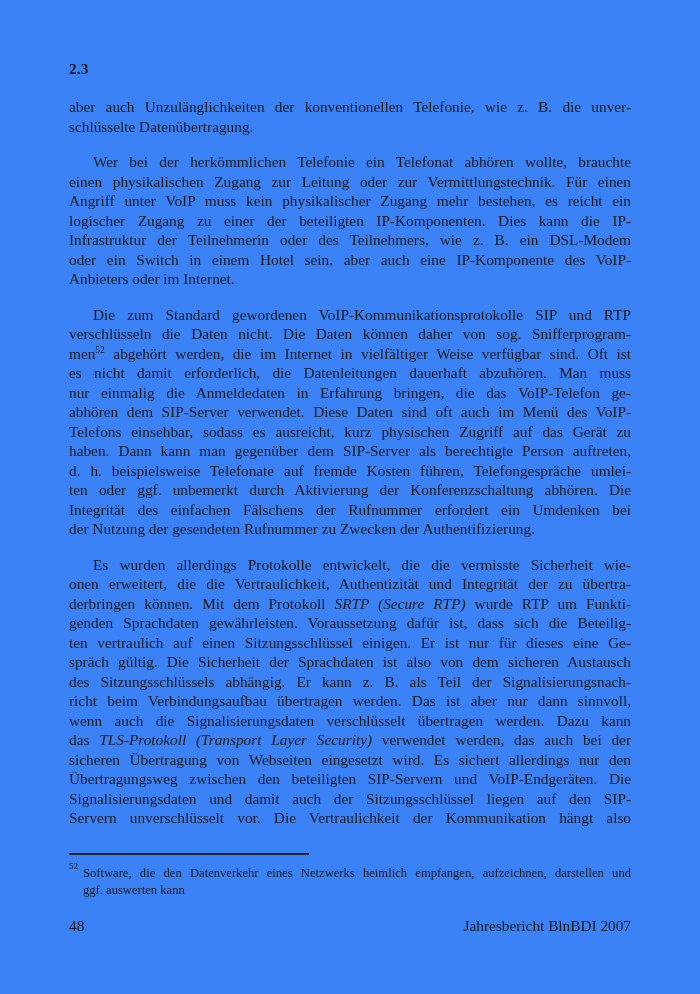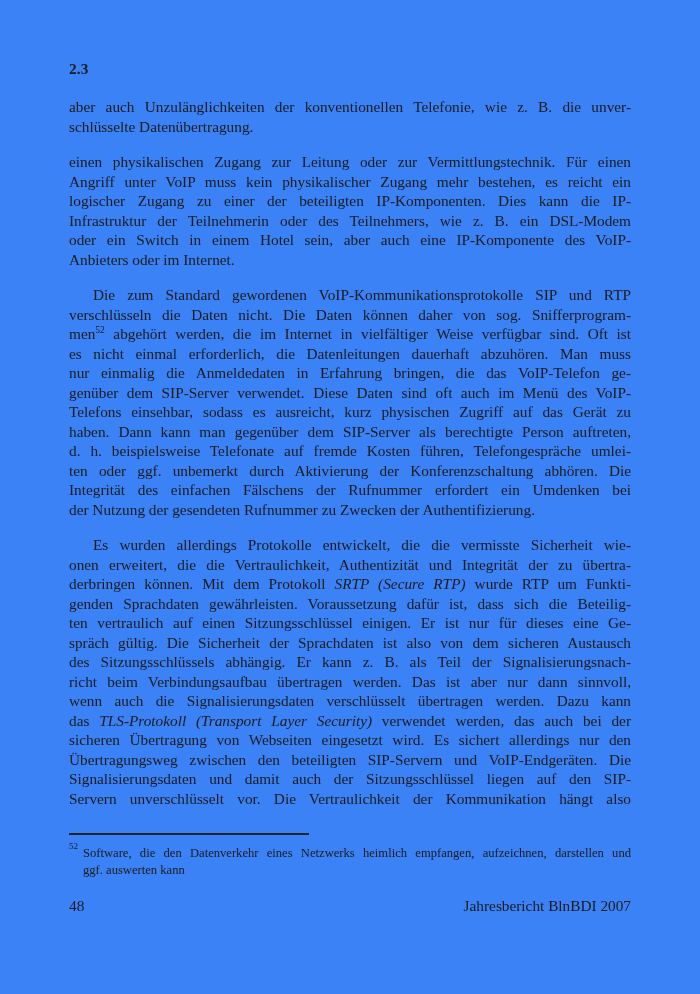--- a/index.html
+++ b/index.html
@@ -98,34 +98,35 @@
 <div class="page">
 
   <div class="section-heading">2.3</div>
 
   <div class="body-text" id="body-text">
       <div class="paragraph">
         <div class="line">aber auch Unzulänglichkeiten der konventionellen Telefonie, wie z. B. die unver-</div>
         <div class="line natural">schlüsselte Datenübertragung.</div>
       </div>
       <div class="paragraph">
+        <div class="line indent">Wer bei der herkömmlichen Telefonie ein Telefonat abhören wollte, brauchte</div>
         <div class="line">einen physikalischen Zugang zur Leitung oder zur Vermittlungstechnik. Für einen</div>
         <div class="line">Angriff unter VoIP muss kein physikalischer Zugang mehr bestehen, es reicht ein</div>
         <div class="line">logischer Zugang zu einer der beteiligten IP-Komponenten. Dies kann die IP-</div>
         <div class="line">Infrastruktur der Teilnehmerin oder des Teilnehmers, wie z. B. ein DSL-Modem</div>
         <div class="line">oder ein Switch in einem Hotel sein, aber auch eine IP-Komponente des VoIP-</div>
         <div class="line natural">Anbieters oder im Internet.</div>
       </div>
       <div class="paragraph">
         <div class="line indent">Die zum Standard gewordenen VoIP-Kommunikationsprotokolle SIP und RTP</div>
         <div class="line">verschlüsseln die Daten nicht. Die Daten können daher von sog. Snifferprogram-</div>
         <div class="line">men<sup>52</sup> abgehört werden, die im Internet in vielfältiger Weise verfügbar sind. Oft ist</div>
-        <div class="line">es nicht einmal erforderlich, die Datenleitungen dauerhaft abzuhören. Man muss</div>
+        <div class="line">es nicht damit erforderlich, die Datenleitungen dauerhaft abzuhören. Man muss</div>
         <div class="line">nur einmalig die Anmeldedaten in Erfahrung bringen, die das VoIP-Telefon ge-</div>
-        <div class="line">genüber dem SIP-Server verwendet. Diese Daten sind oft auch im Menü des VoIP-</div>
+        <div class="line">abhören dem SIP-Server verwendet. Diese Daten sind oft auch im Menü des VoIP-</div>
         <div class="line">Telefons einsehbar, sodass es ausreicht, kurz physischen Zugriff auf das Gerät zu</div>
         <div class="line">haben. Dann kann man gegenüber dem SIP-Server als berechtigte Person auftreten,</div>
         <div class="line">d. h. beispielsweise Telefonate auf fremde Kosten führen, Telefongespräche umlei-</div>
         <div class="line">ten oder ggf. unbemerkt durch Aktivierung der Konferenzschaltung abhören. Die</div>
         <div class="line">Integrität des einfachen Fälschens der Rufnummer erfordert ein Umdenken bei</div>
         <div class="line natural">der Nutzung der gesendeten Rufnummer zu Zwecken der Authentifizierung.</div>
       </div>
       <div class="paragraph">
         <div class="line indent">Es wurden allerdings Protokolle entwickelt, die die vermisste Sicherheit wie-</div>
         <div class="line">onen erweitert, die die Vertraulichkeit, Authentizität und Integrität der zu übertra-</div>

